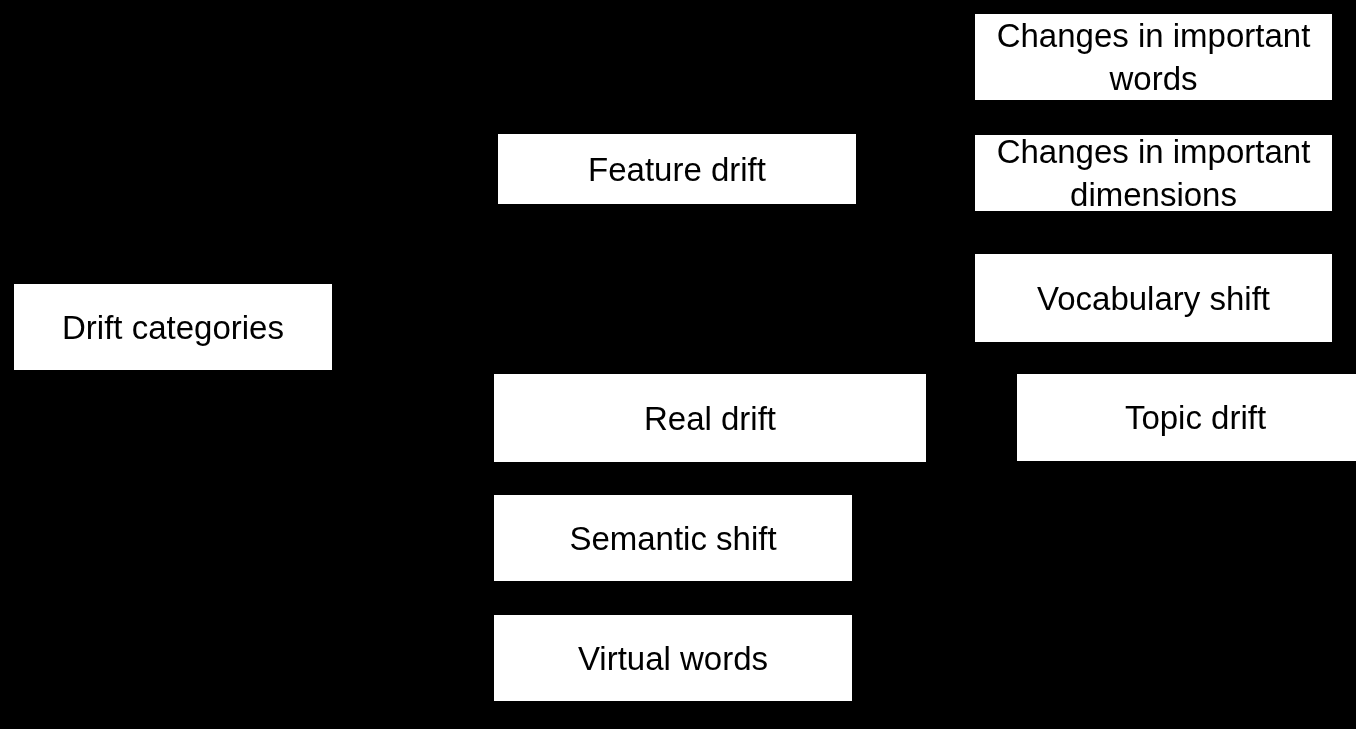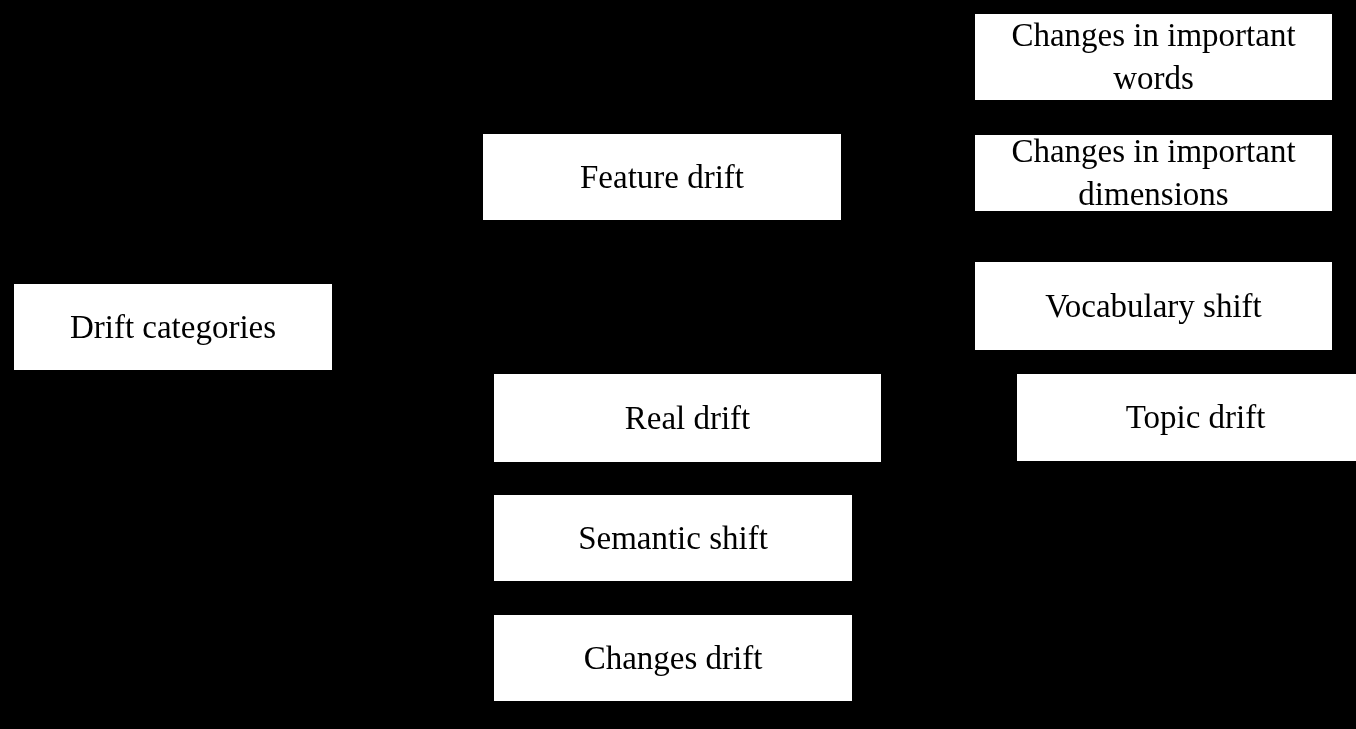--- a/index.html
+++ b/index.html
@@ -20,49 +20,48 @@
     background: #ffffff;
     color: #000000;
     display: flex;
     align-items: center;
     justify-content: center;
     text-align: center;
     font-size: 33px;
     line-height: 43px;
     box-sizing: border-box;
     padding: 0 2px;
-    font-family: Liberation Serif, serif;
   }
   
   .n-root      { left: 14px;  top: 284px; width: 318px; height: 86px; }
   
-  .n-feature   { left: 483px; top: 134px; width: 358px; height: 86px; }
-  .n-real      { left: 494px; top: 374px; width: 387px; height: 88px; }
+  .n-feature   { left: 498px; top: 134px; width: 358px; height: 70px; }
+  .n-real      { left: 494px; top: 374px; width: 432px; height: 88px; }
   .n-semantic  { left: 494px; top: 495px; width: 358px; height: 86px; text-align: right; }
   .n-virtual   { left: 494px; top: 615px; width: 358px; height: 86px; }
   
   .n-words     { left: 975px; top: 14px;  width: 357px; height: 86px; }
   .n-dims      { left: 975px; top: 135px; width: 357px; height: 76px; }
-  .n-vocab     { left: 975px; top: 262px; width: 357px; height: 88px; }
+  .n-vocab     { left: 975px; top: 254px; width: 357px; height: 88px; }
   .n-topic     { left: 1017px; top: 374px; width: 357px; height: 87px; }
 </style>
 </head>
 <body>
 
 <div id="canvas">
 
   <div class="node n-root">Drift categories</div>
 
   <div class="node n-feature">Feature drift</div>
 
   <div class="node n-real">Real drift</div>
 
   <div class="node n-semantic">Semantic shift</div>
 
-  <div class="node n-virtual">Changes drift</div>
+  <div class="node n-virtual">Virtual words</div>
 
   <div class="node n-words">Changes in important words</div>
 
   <div class="node n-dims">Changes in important dimensions</div>
 
   <div class="node n-vocab">Vocabulary shift</div>
 
   <div class="node n-topic">Topic drift</div>
 
 </div>

